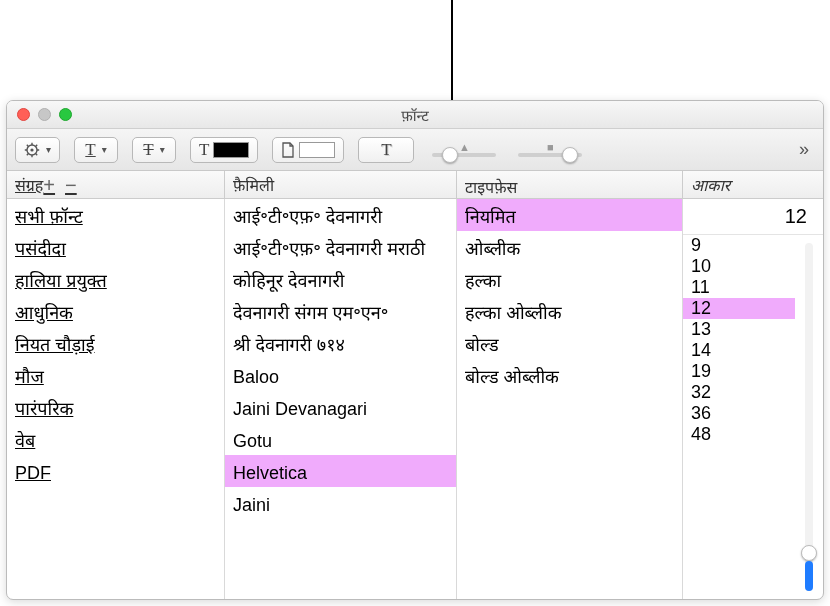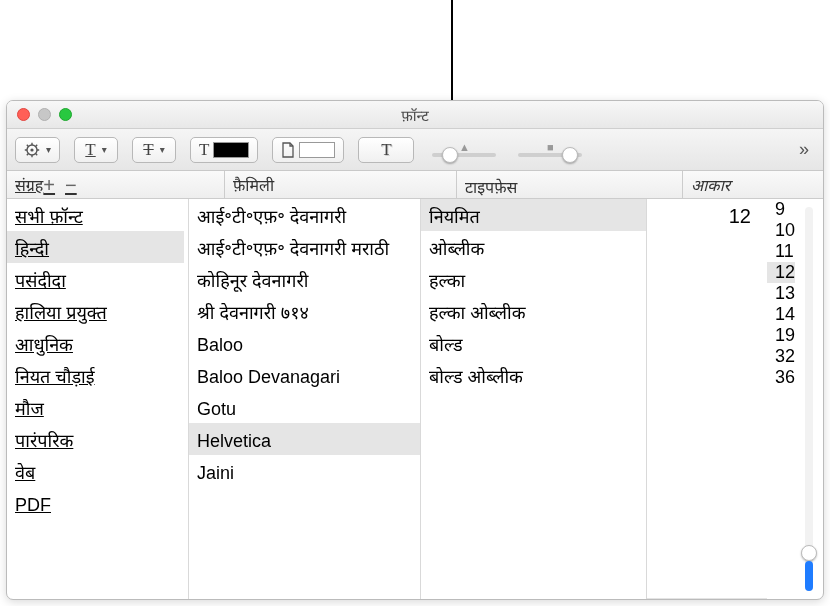--- a/index.html
+++ b/index.html
@@ -158,25 +158,25 @@
     overflow: hidden;
   }
   .listcol .item {
     padding: 4px 8px;
     white-space: nowrap;
     overflow: hidden;
     text-overflow: ellipsis;
     line-height: 28px;
     height: 32px;
   }
-  .item.sel { background: #e5e5e5; }
+  .item.sel { background: #f0abfc; }
   .sizepane {
     flex: 1;
     display: flex;
-    flex-direction: row;
+    flex-direction: column;
   }
   .sizeinput-row {
     padding: 4px 10px 4px 0;
     border-bottom: 1px solid #e4e4e4;
   }
   .sizeinput {
     width: 100%;
     border: none;
     outline: none;
     font-size: 20px;
@@ -320,39 +320,39 @@
     </div>
     <div class="hcol col3">
       <span>टाइपफ़ेस</span>
     </div>
     <div class="hcol col4">
       <span>आकार</span>
     </div>
   </div>
 
   <div class="body">
-    <div class="listcol col1" id="collection-list" style="width:182px">
+    <div class="listcol col1" id="collection-list" style="width:218px">
         <div class="item">सभी फ़ॉन्ट</div>
-        <div class="item sel">हिन्दी</div>
         <div class="item">पसंदीदा</div>
         <div class="item">हालिया प्रयुक्त</div>
         <div class="item">आधुनिक</div>
         <div class="item">नियत चौड़ाई</div>
         <div class="item">मौज</div>
         <div class="item">पारंपरिक</div>
         <div class="item">वेब</div>
         <div class="item">PDF</div>
       </div>
     <div class="listcol col2" id="family-list" style="width:232px">
         <div class="item">आई॰टी॰एफ़॰ देवनागरी</div>
         <div class="item">आई॰टी॰एफ़॰ देवनागरी मराठी</div>
         <div class="item">कोहिनूर देवनागरी</div>
+        <div class="item">देवनागरी संगम एम॰एन॰</div>
         <div class="item">श्री देवनागरी ७१४</div>
         <div class="item">Baloo</div>
-        <div class="item">Baloo Devanagari</div>
+        <div class="item">Jaini Devanagari</div>
         <div class="item">Gotu</div>
         <div class="item sel">Helvetica</div>
         <div class="item">Jaini</div>
       </div>
     <div class="listcol col3" id="typeface-list" style="width:226px">
         <div class="item sel">नियमित</div>
         <div class="item">ओब्लीक</div>
         <div class="item">हल्का</div>
         <div class="item">हल्का ओब्लीक</div>
         <div class="item">बोल्ड</div>
@@ -366,20 +366,21 @@
         <div class="sizelist" id="size-list">
             <div class="item">9</div>
             <div class="item">10</div>
             <div class="item">11</div>
             <div class="item sel">12</div>
             <div class="item">13</div>
             <div class="item">14</div>
             <div class="item">19</div>
             <div class="item">32</div>
             <div class="item">36</div>
+            <div class="item">48</div>
           </div>
         <div class="vscroll">
           <div class="vscroll-track"></div>
           <div class="vscroll-thumb" style="bottom:38px"></div>
           <div class="vscroll-blue" style="bottom:8px;height:30px"></div>
         </div>
       </div>
     </div>
   </div>
 

